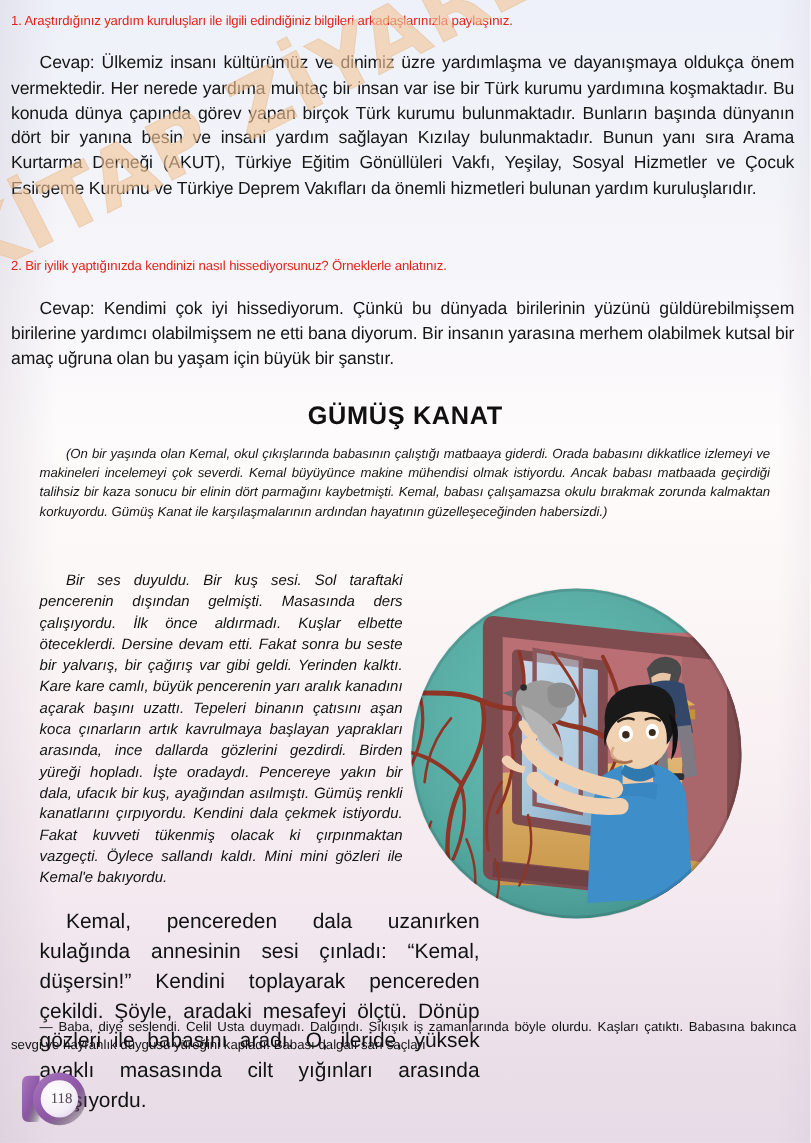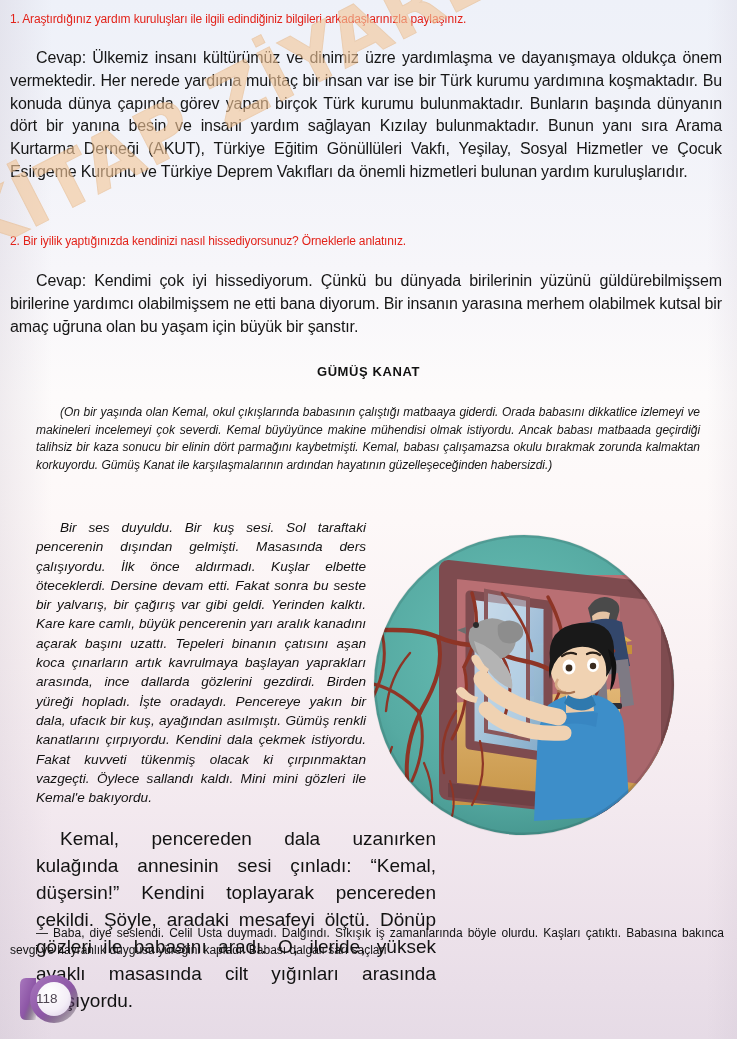--- a/index.html
+++ b/index.html
@@ -94,21 +94,21 @@
   }
   #a1 { top: 47px; left: 10px; width: 712px; }
   #a2 { top: 270px; left: 10px; width: 712px; }
 
   #story-title {
     position: absolute;
     top: 364px;
     left: 0;
     width: 737px;
     text-align: center;
-    font-size: 13px;
+    font-size: 23px;
     font-weight: 700;
     color: #111;
     letter-spacing: 0.6px;
     margin: 0;
   }
 
   #intro {
     position: absolute;
     top: 404px;
     left: 36px;
@@ -182,23 +182,24 @@
     width: 78px;
     height: 62px;
     z-index: 7;
   }
   #page-badge svg { display: block; }
   #page-badge .num {
     position: absolute;
     left: 24px; top: 18px;
     width: 40px; height: 26px;
     line-height: 26px;
+    text-align: center;
     font-size: 13.5px;
     color: #4f4652;
-    font-family: Liberation Sans, sans-serif;
+    font-family: Liberation Serif, serif;
   }
 </style>
 </head>
 <body>
 
 <div id="page">
 
   <div id="spine-shade"></div>
   <div id="right-shade"></div>
 

